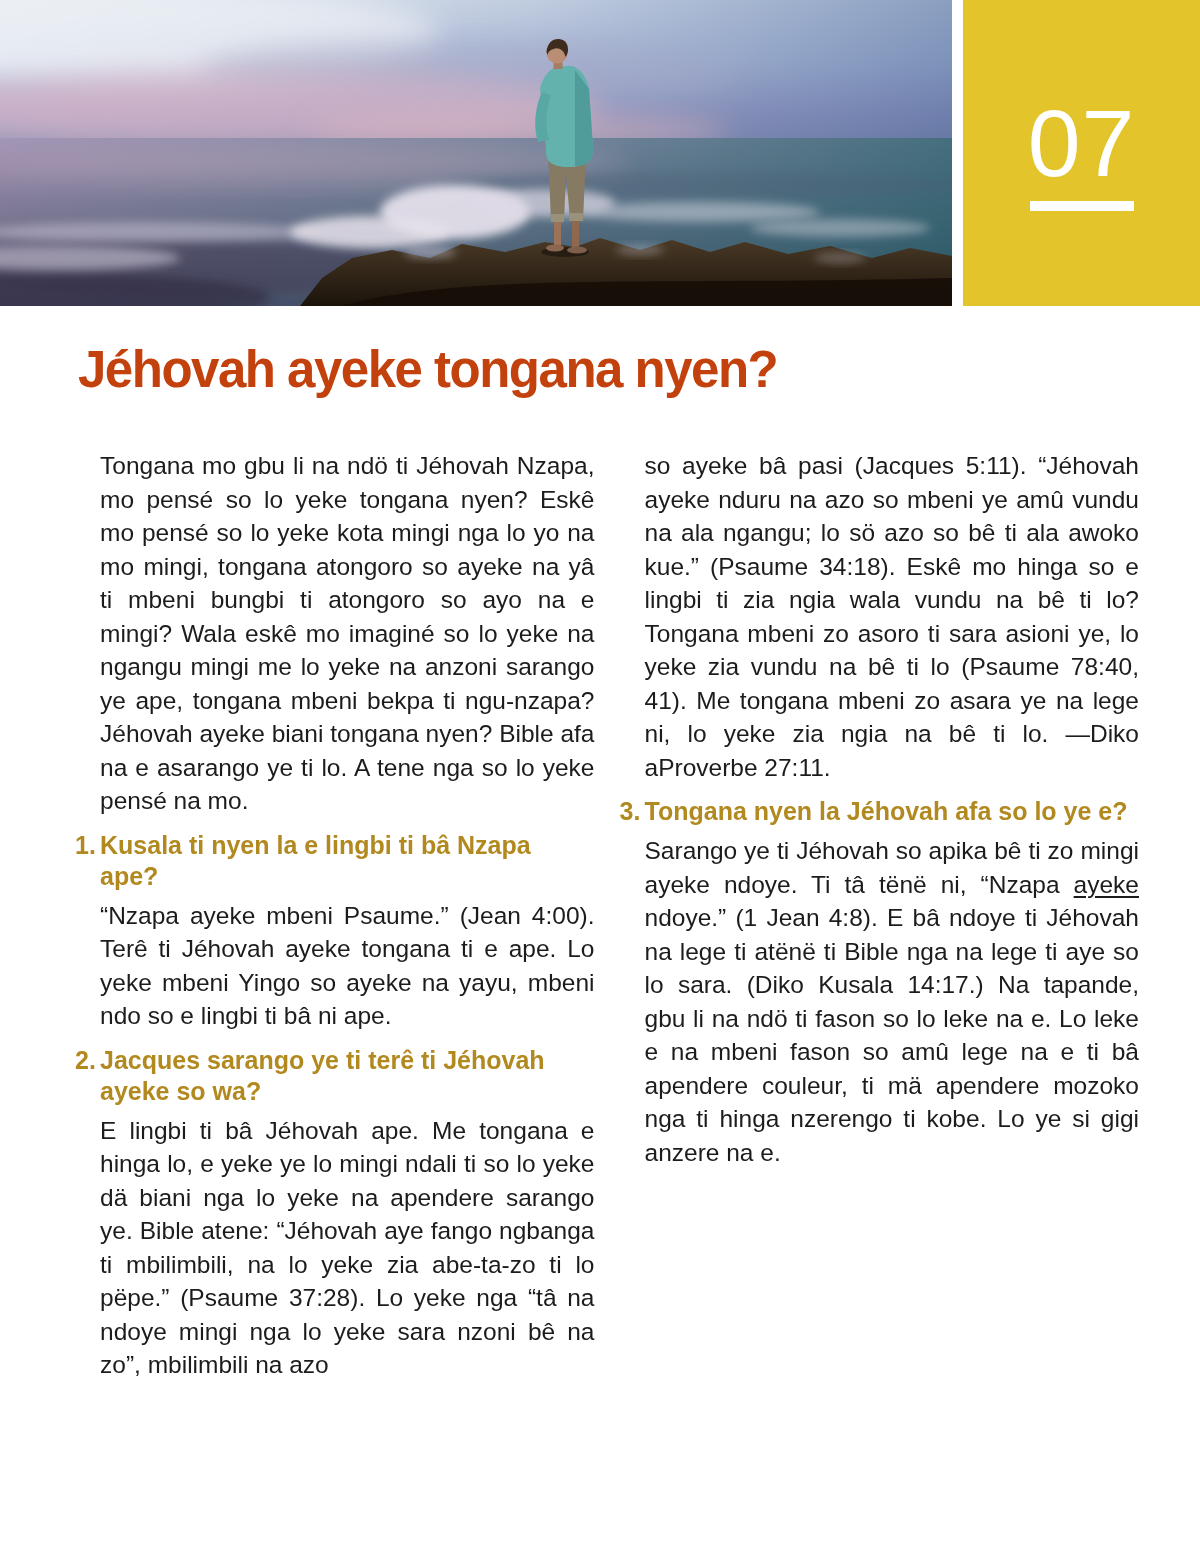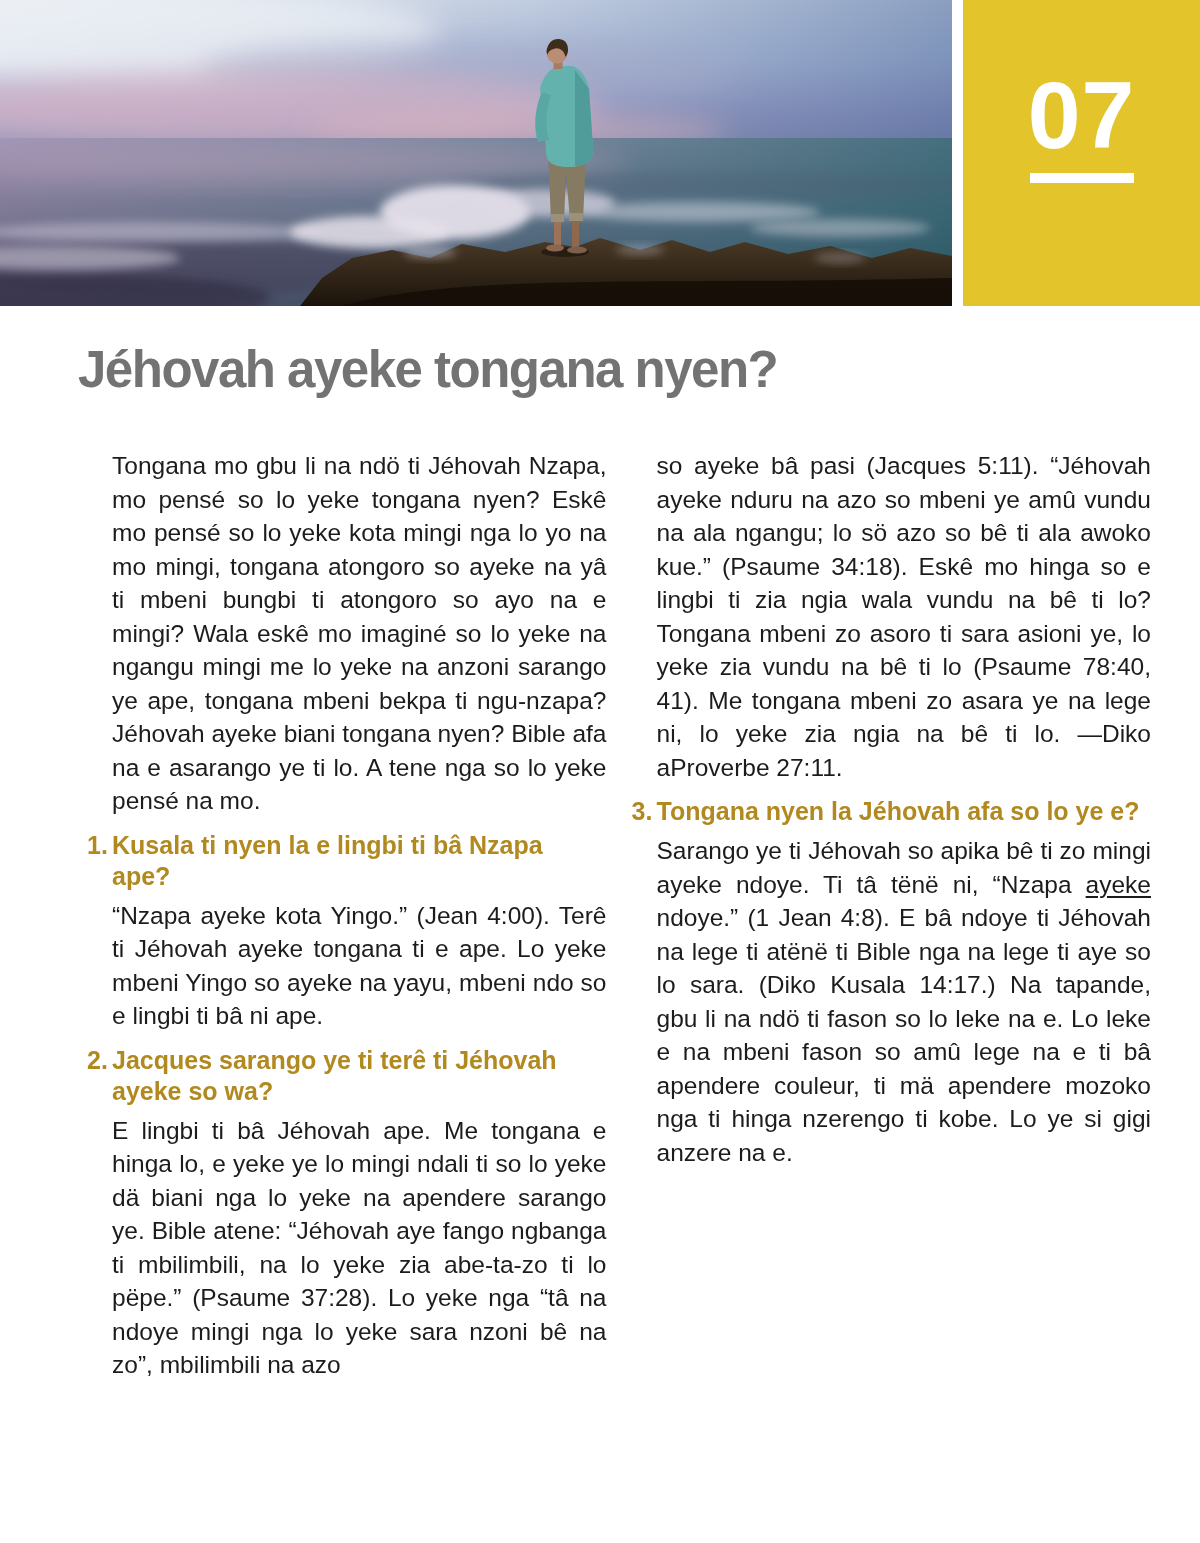--- a/index.html
+++ b/index.html
@@ -6,31 +6,31 @@
   .page{
     position:relative;width:1200px;height:1543px;background:#ffffff;
     font-family:"Liberation Sans","DejaVu Sans",sans-serif;overflow:hidden;
   }
   
   .hero{position:absolute;left:0;top:0;width:952px;height:306px;overflow:hidden;}
   .hero svg{display:block;width:100%;height:100%;}
   
   .badge{position:absolute;left:963px;top:0;width:237px;height:306px;text-align:center;}
   .lesson-number{
-    margin-top:68px;font-size:95px;line-height:1;font-weight:bold;color:#ffffff;
+    margin-top:96px;font-size:95px;line-height:1;font-weight:normal;color:#ffffff;
     letter-spacing:1px;
   }
   .lesson-underline{width:104px;height:10px;background:#ffffff;margin:10px auto 0;}
   
   .title{
     position:absolute;left:78px;top:340px;margin:0;
-    font-size:51px;font-weight:bold;letter-spacing:-1.5px;color:#737373;
+    font-size:51px;font-weight:bold;letter-spacing:-1.5px;color:#c2410c;
   }
   
-  .columns{position:absolute;left:75px;top:449px;width:1064px;display:flex;gap:25px;margin-left:12px;}
+  .columns{position:absolute;left:75px;top:449px;width:1064px;display:flex;gap:25px;}
   .col{width:520px;}
   .para{
     margin:0 0 11px 25px;text-align:justify;font-size:24.5px;line-height:33.5px;
     color:#1c1c1c;hyphens:auto;-webkit-hyphens:auto;
   }
   .q{
     display:flex;margin:12px 0 7px;font-weight:bold;font-size:25px;line-height:31px;
   }
   .qnum{flex:none;width:25px;}
   .b{font-weight:normal;}
@@ -135,21 +135,21 @@
 
   <h1 class="title">Jéhovah ayeke tongana nyen?</h1>
 
   <div class="columns">
     <div class="col" id="col-left">
         <p class="para"><span>Tongana mo gbu li na ndö ti Jéhovah Nzapa, mo pensé so lo yeke tongana nyen? Eskê mo pensé so lo yeke kota mingi nga lo yo na mo mingi, tongana atongoro so ayeke na yâ ti mbeni bungbi ti atongoro so ayo na e mingi? Wala eskê mo imaginé so lo yeke na ngangu mingi me lo yeke na anzoni sarango ye ape, tongana mbeni bekpa ti ngu-nzapa? Jéhovah ayeke biani tongana nyen? Bible afa na e asarango ye ti lo. A tene nga so lo yeke pensé na mo.</span></p>
         <div class="q" style="color: rgb(178, 137, 31);">
           <span class="qnum">1.</span>
           <span class="qtext">Kusala ti nyen la e lingbi ti bâ Nzapa ape?</span>
         </div>
-        <p class="para"><span class="b">“Nzapa ayeke kota Yingo.”</span><span> (Jean 4:00). Terê ti Jéhovah ayeke tongana ti e ape. Lo yeke mbeni Yingo so ayeke na yayu, mbeni ndo so e lingbi ti bâ ni ape.</span></p>
+        <p class="para"><span class="b">“Nzapa ayeke mbeni Psaume.”</span><span> (Jean 4:00). Terê ti Jéhovah ayeke tongana ti e ape. Lo yeke mbeni Yingo so ayeke na yayu, mbeni ndo so e lingbi ti bâ ni ape.</span></p>
         <div class="q" style="color: rgb(178, 137, 31);">
           <span class="qnum">2.</span>
           <span class="qtext">Jacques sarango ye ti terê ti Jéhovah ayeke so wa?</span>
         </div>
         <p class="para"><span>E lingbi ti bâ Jéhovah ape. Me tongana e hinga lo, e yeke ye lo mingi ndali ti so lo yeke dä biani nga lo yeke na apendere sarango ye. Bible atene: “Jéhovah aye fango ngbanga ti mbilimbili, na lo yeke zia abe-ta-zo ti lo pëpe.” (Psaume 37:28). Lo yeke nga </span><span class="b">“tâ na ndoye mingi nga lo yeke sara nzoni bê na zo”,</span><span> mbilimbili na azo</span></p>
       </div>
     <div class="col" id="col-right">
         <p class="para"><span>so ayeke bâ pasi (Jacques 5:11). “Jéhovah ayeke nduru na azo so mbeni ye amû vundu na ala ngangu; lo sö azo so bê ti ala awoko kue.” (Psaume 34:18). Eskê mo hinga so e lingbi ti zia ngia wala vundu na bê ti lo? Tongana mbeni zo asoro ti sara asioni ye, lo yeke zia vundu na bê ti lo (Psaume 78:40, 41). Me tongana mbeni zo asara ye na lege ni, lo yeke zia ngia na bê ti lo. —Diko aProverbe 27:11.</span></p>
         <div class="q" style="color: rgb(178, 137, 31);">
           <span class="qnum">3.</span>

